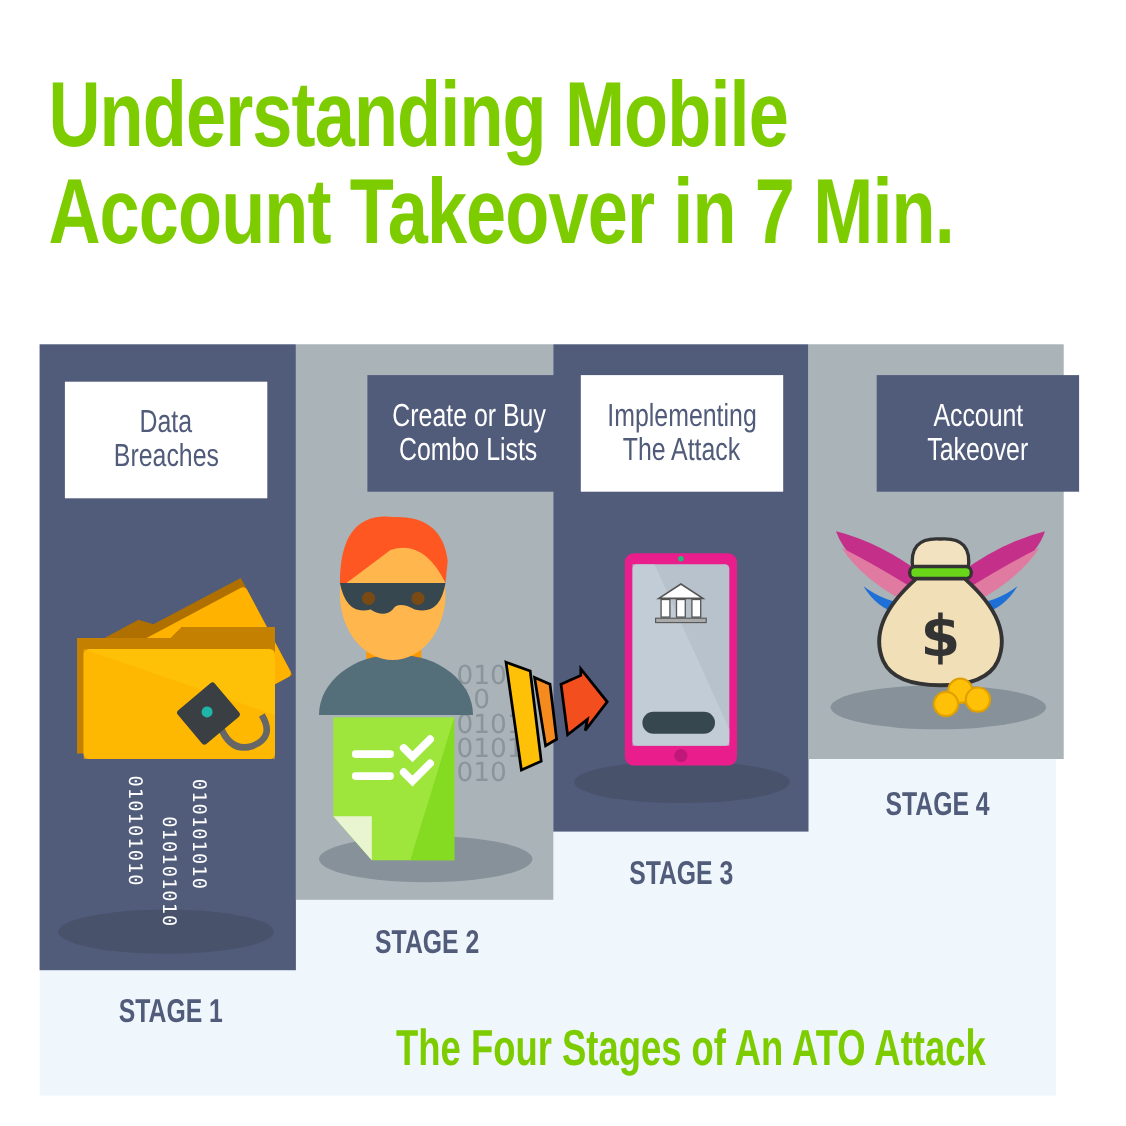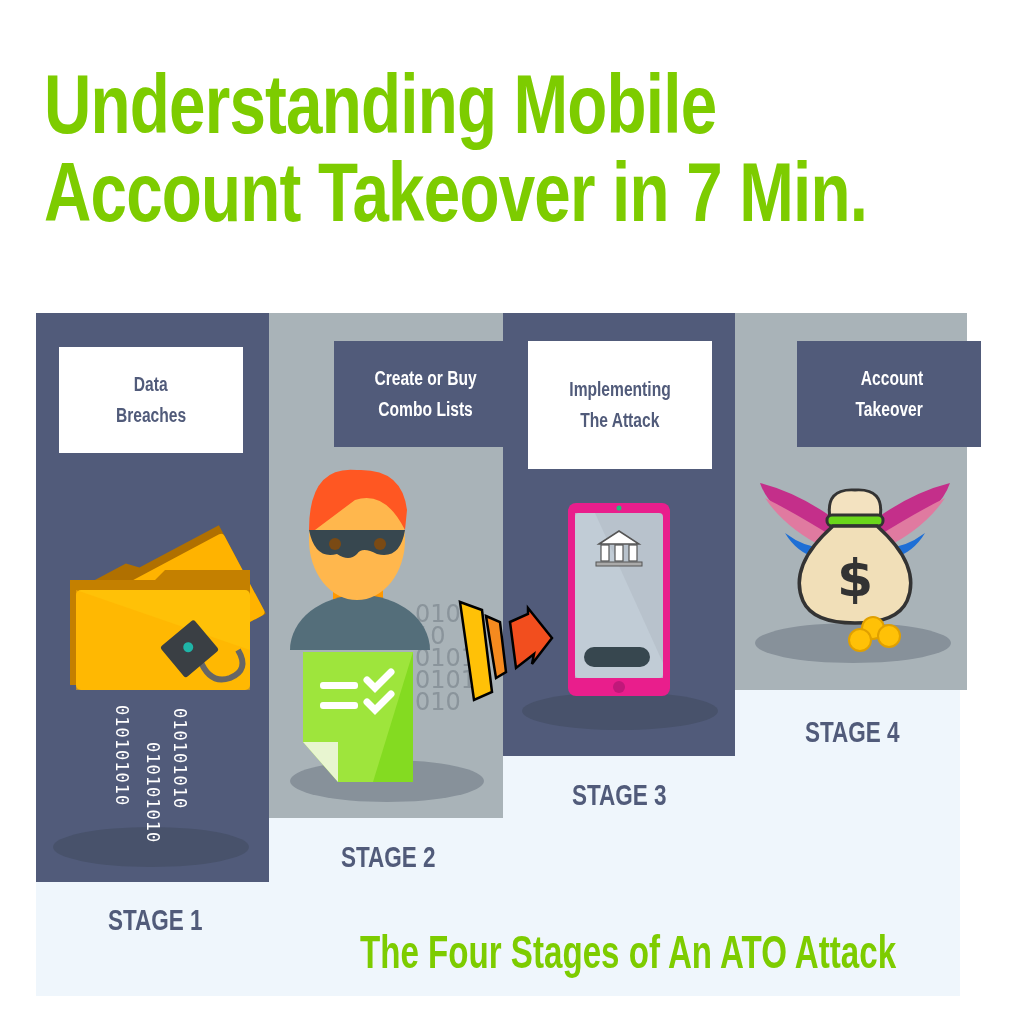--- a/index.html
+++ b/index.html
@@ -5,21 +5,21 @@
   html,body{margin:0;padding:0;background:#ffffff;}
   body{width:1024px;height:1024px;position:relative;overflow:hidden;font-family:"Liberation Sans",sans-serif;}
   .title{position:absolute;left:44px;top:60px;width:960px;color:#7dcc00;font-family:"Liberation Sans",sans-serif;font-weight:bold;font-size:84px;line-height:88px;letter-spacing:-1px;transform:scaleX(0.78);transform-origin:left top;white-space:nowrap;}
   .title .line{display:block;}
   .bg{position:absolute;left:36px;top:313px;width:924px;height:683px;background:#eff6fc;}
   .panel{position:absolute;top:313px;}
   .p1{left:36px;width:233px;height:569px;background:#515b7a;}
   .p2{left:269px;width:234px;height:505px;background:#a9b3b8;}
   .p3{left:503px;width:232px;height:443px;background:#515b7a;}
   .p4{left:735px;width:232px;height:377px;background:#a9b3b8;}
-  .label-box{position:absolute;display:flex;align-items:center;justify-content:center;text-align:center;font-weight:bold;font-size:20px;line-height:31px;}
+  .label-box{position:absolute;display:flex;align-items:center;justify-content:center;text-align:center;font-weight:normal;font-size:29px;line-height:31px;}
   .label-box span{display:inline-block;transform:scaleX(0.78);white-space:nowrap;}
   .lb-white{background:#ffffff;color:#515b7a;}
   .lb-dark{background:#515b7a;color:#ffffff;margin-left:37px;}
   .stage{position:absolute;color:#515b7a;font-weight:bold;font-size:30px;transform:scaleX(0.75);transform-origin:left top;white-space:nowrap;}
   .footer{position:absolute;left:360px;top:925px;color:#7dcc00;font-weight:bold;font-size:46px;transform:scaleX(0.72);transform-origin:left top;white-space:nowrap;}
   .shadow{position:absolute;border-radius:50%;}
   .binary{position:absolute;color:#ffffff;font-family:"DejaVu Sans Mono",monospace;font-size:17px;writing-mode:vertical-rl;letter-spacing:1px;}
   .binary2{position:absolute;color:#8a949b;font-family:"DejaVu Sans",sans-serif;font-size:24px;line-height:22px;white-space:pre;}
   svg{position:absolute;overflow:visible;}
 </style>
@@ -37,24 +37,24 @@
 <div class="panel p2"></div>
 <div class="panel p3"></div>
 <div class="panel p4"></div>
 
 <div class="label-box lb-white" style="left:59px;top:347px;width:184px;height:106px;">
   <div><span>Data</span><br><span>Breaches</span></div>
 </div>
 <div class="label-box lb-dark" style="left:297px;top:341px;width:184px;height:106px;">
   <div><span>Create or Buy</span><br><span>Combo Lists</span></div>
 </div>
-<div class="label-box lb-white" style="left:528px;top:341px;width:184px;height:128px;justify-content:center;">
+<div class="label-box lb-white" style="left:528px;top:341px;width:184px;height:106px;justify-content:center;">
   <div><span>Implementing</span><br><span>The Attack</span></div>
 </div>
-<div class="label-box lb-dark" style="left:760px;top:341px;width:184px;height:106px;text-align:right;">
+<div class="label-box lb-dark" style="left:760px;top:341px;width:184px;height:106px;">
   <div><span>Account</span><br><span>Takeover</span></div>
 </div>
 
 <div class="shadow" style="left:53px;top:827px;width:196px;height:40px;background:#48526b;"></div>
 <svg style="left:60px;top:500px;" width="200" height="200" viewBox="0 0 200 200">
   <g transform="rotate(-28 120 80)">
     <path d="M30 40 h50 l10 10 h90 v100 h-150 z" fill="#b07000"></path>
     <rect x="36" y="58" width="144" height="92" rx="4" fill="#ffb300"></rect>
   </g>
   <path d="M10 80 h85 l10 -10 h85 v115 h-180 z" fill="#c48000"></path>

